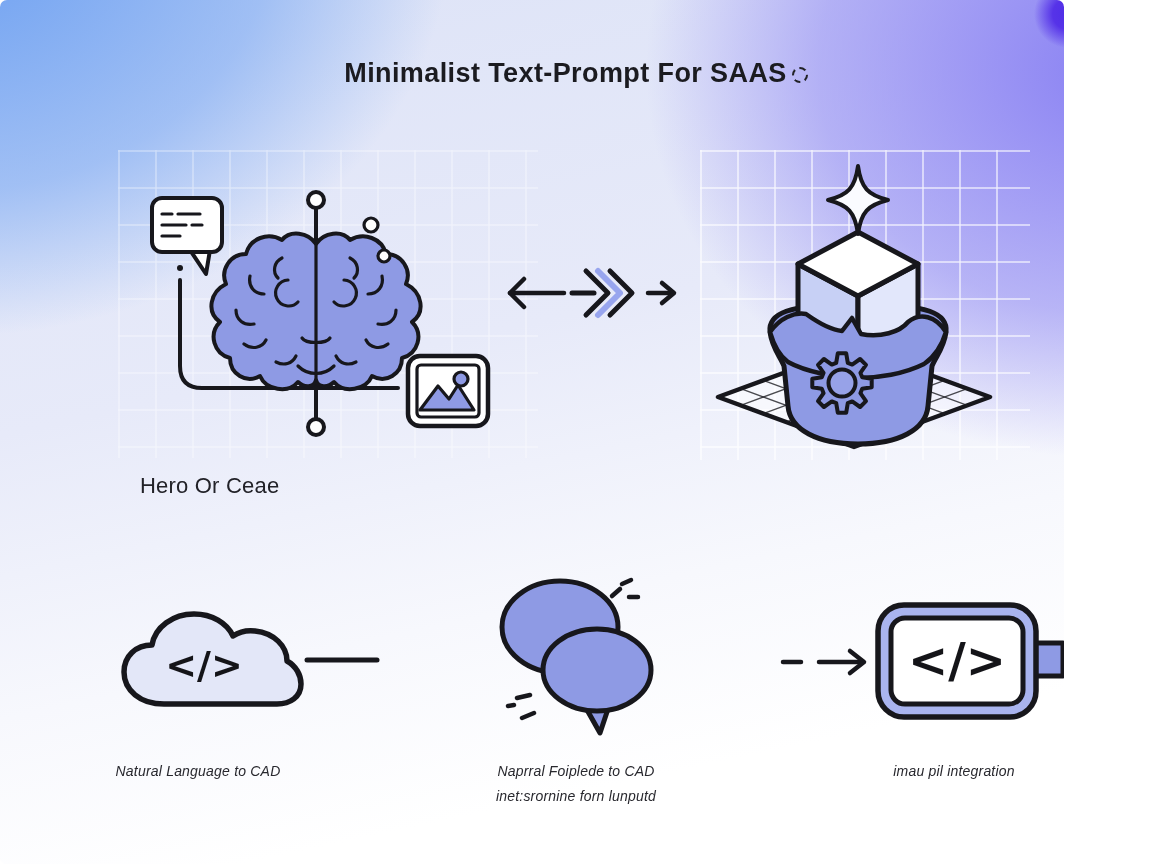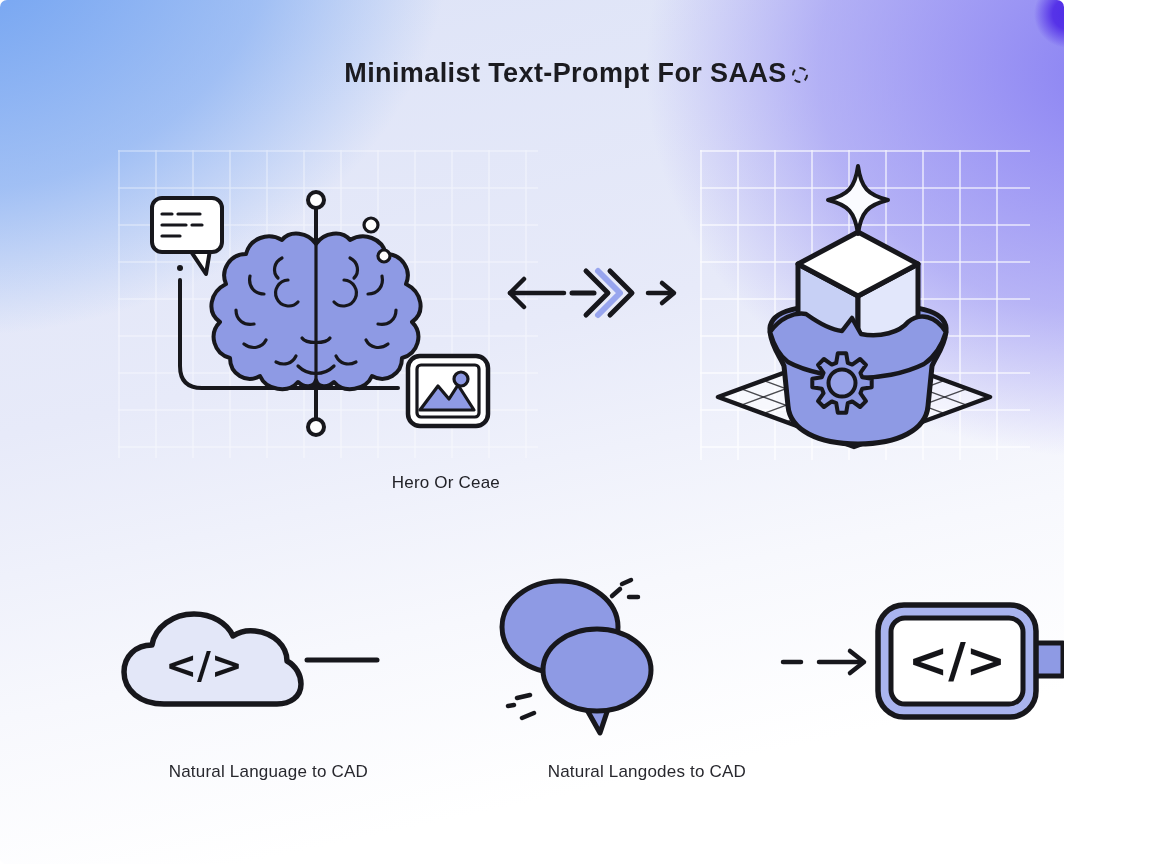--- a/index.html
+++ b/index.html
@@ -18,23 +18,23 @@
       linear-gradient(rgba(255,255,255,.65) 2px, transparent 2px),
       linear-gradient(90deg, rgba(255,255,255,.65) 2px, transparent 2px);
     background-size:37px 37px;}
   .grid.left{left:118px;top:150px;width:420px;height:308px;opacity:.45;}
   .grid.right{left:700px;top:150px;width:330px;height:310px;opacity:.85;}
   .title{position:absolute;left:0;top:58px;width:1152px;text-align:center;
     font-size:27px;font-weight:700;color:#1b1b20;letter-spacing:.4px;}
   .title .dashed-circle{display:inline-block;width:12px;height:12px;border:2.5px dashed #222227;
     border-radius:50%;margin-left:5px;vertical-align:-1px;}
   .abs{position:absolute;}
-  .caption{position:absolute;text-align:right;font-size:17px;color:#222228;letter-spacing:.2px;}
-  .feature-text{position:absolute;width:340px;text-align:right;font-size:17px;
-    line-height:25px;color:#28282e;letter-spacing:.2px;}
+  .caption{position:absolute;text-align:left;font-size:22px;color:#222228;letter-spacing:.2px;}
+  .feature-text{position:absolute;width:340px;text-align:center;font-size:14px;
+    line-height:25px;color:#28282e;letter-spacing:.2px;font-style:italic;}
   
   .ink{stroke:var(--outline,#17171c);fill:none;stroke-linecap:round;stroke-linejoin:round;}
   .w3{stroke-width:3.2;} .w4{stroke-width:4;} .w45{stroke-width:4.5;} .w5{stroke-width:5;} .w55{stroke-width:5.5;}
   .f-accent{fill:var(--accent-fill,#8e9ae4);}
   .f-accent2{fill:#97a2e8;}
   .f-white{fill:#ffffff;}
   .f-light{fill:var(--light-fill,#e3e7f8);}
   .f-cubeL{fill:#c7d0f5;} .f-cubeR{fill:#e2e7fb;} .f-sparkle{fill:#fafbff;}
   .f-gridplate{fill:rgba(255,255,255,.5);}
   .chev-blue{stroke:#98a5ee;stroke-width:6;fill:none;stroke-linecap:round;stroke-linejoin:round;}
@@ -194,18 +194,20 @@
     <path class="ink w4" d="M288,57 L301,57 M288,72 L301,72"></path>
     <rect x="103" y="10" width="158" height="112" rx="26" style="fill:#a9b4ef" class="ink w55"></rect>
     <rect class="f-white ink w5" x="116" y="23" width="132" height="86" rx="14"></rect>
     <text class="code-glyph" x="182" y="82" font-size="48" text-anchor="middle">&lt;/&gt;</text>
   </svg>
 
   <div class="feature-text" style="left:28px;top:759px">
     <div>Natural Language to CAD</div>
   </div>
   <div class="feature-text" style="left:406px;top:759px">
-    <div>Natural Langodes to CAD</div>
+    <div>Naprral Foiplede to CAD</div>
+    <div>inet:srornine forn lunputd</div>
   </div>
   <div class="feature-text" style="left:784px;top:759px">
+    <div>imau pil integration</div>
   </div>
 
 </div>
 
 </body></html>

